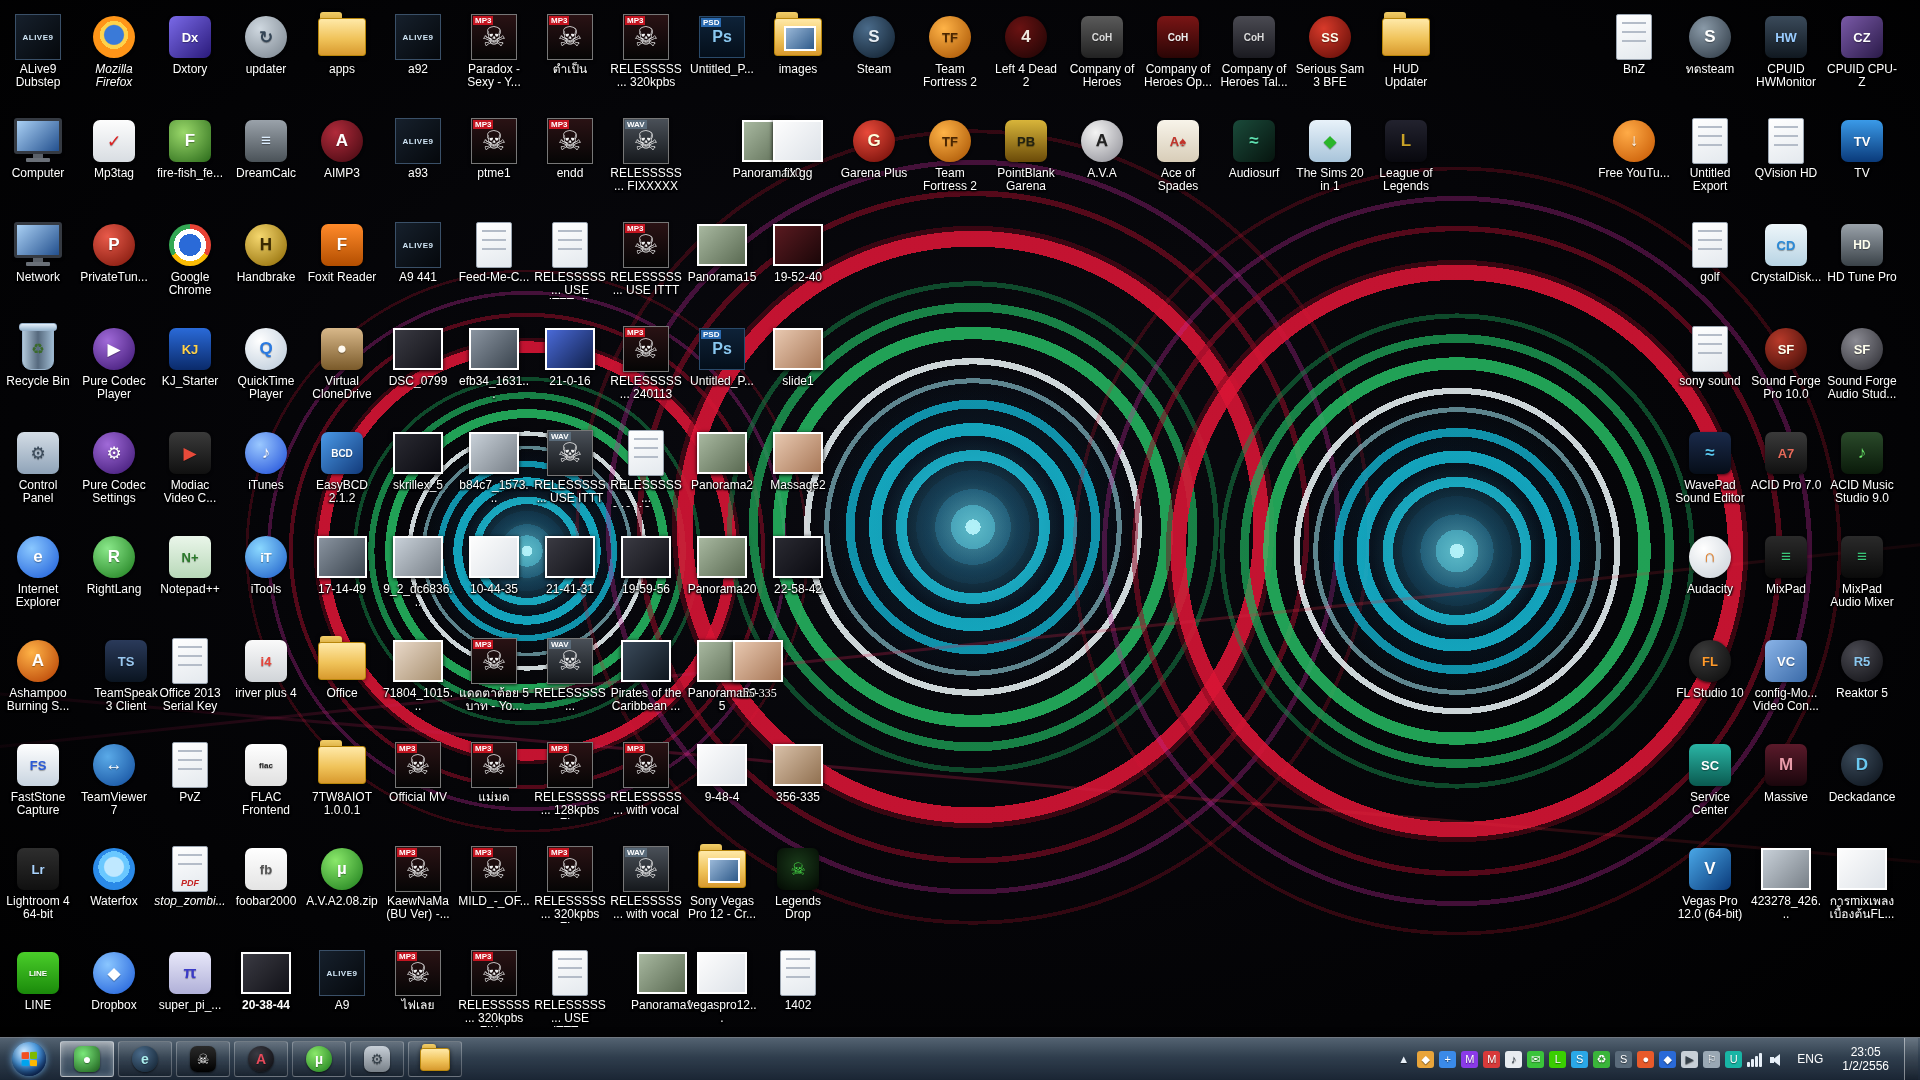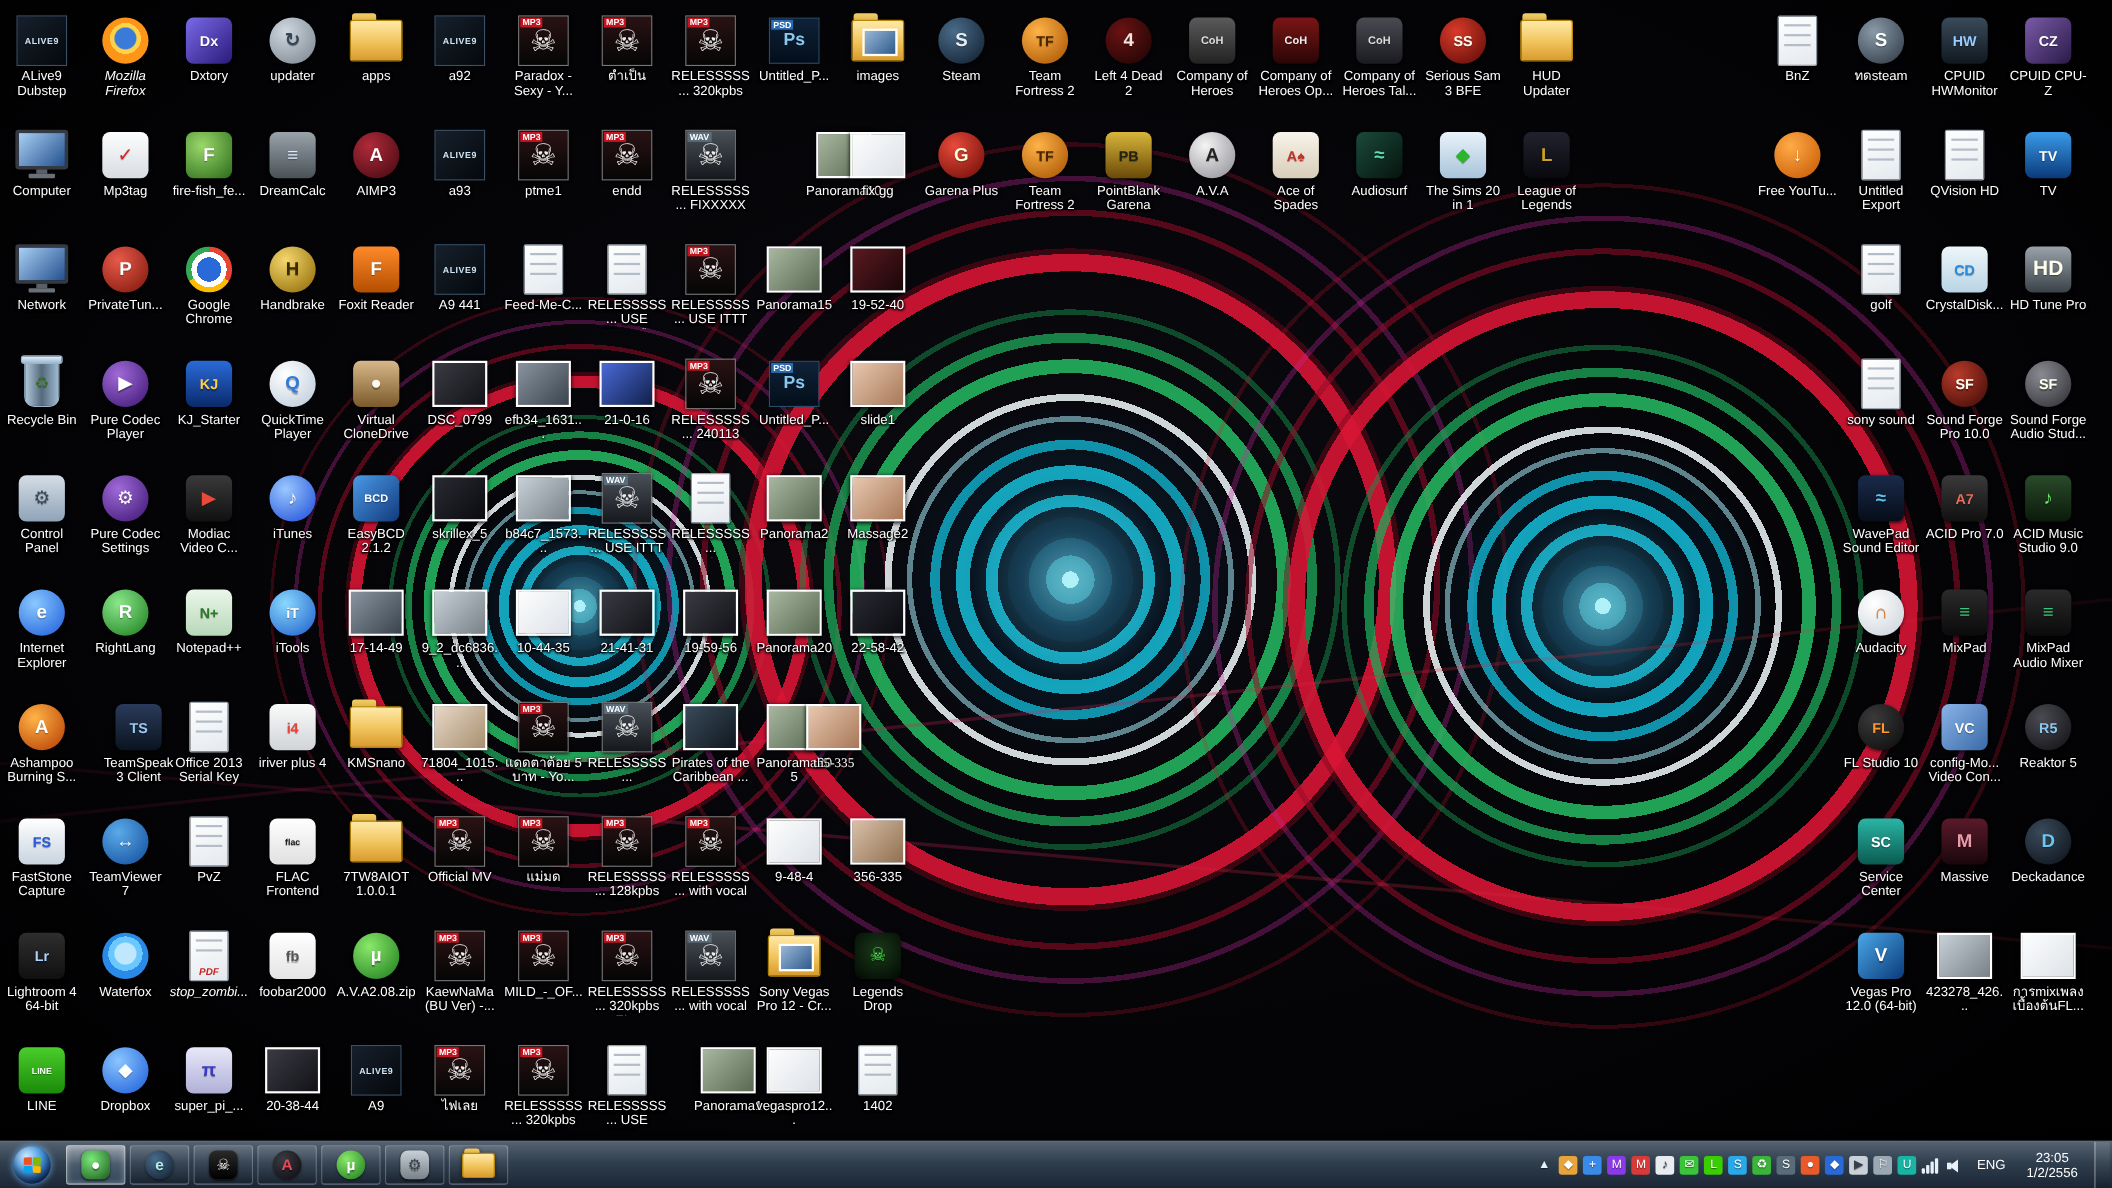--- a/index.html
+++ b/index.html
@@ -575,21 +575,21 @@
         <div class="dlabel">golf</div>
       </div>
       <div class="dicon" style="left: 1748px; top: 220px;">
         <div class="art">
           <div class="capp s" style="background:linear-gradient(#eef6fa,#b8d4e4);color:#2a8ad8;font-size:13px">CD</div>
         </div>
         <div class="dlabel">CrystalDisk...</div>
       </div>
       <div class="dicon" style="left: 1824px; top: 220px;">
         <div class="art">
-          <div class="capp s" style="background:linear-gradient(#9aa2aa,#3a4248);color:#ffffee;font-size:19px">HD</div>
+          <div class="capp s" style="background:linear-gradient(#9aa2aa,#3a4248);color:#ffffee;font-size:12px">HD</div>
         </div>
         <div class="dlabel">HD Tune Pro</div>
       </div>
       <div class="dicon" style="left: 0px; top: 324px;">
         <div class="art">
           <div class="bin">
             <span>♻</span>
           </div>
         </div>
         <div class="dlabel">Recycle Bin</div>
@@ -885,21 +885,21 @@
         </div>
         <div class="dlabel">iriver plus 4</div>
       </div>
       <div class="dicon" style="left: 304px; top: 636px;">
         <div class="art">
           <div class="folder">
             <div class="ftab"></div>
             <div class="fbody"></div>
           </div>
         </div>
-        <div class="dlabel">KMSnano</div>
+        <div class="dlabel">Office</div>
       </div>
       <div class="dicon" style="left: 380px; top: 636px;">
         <div class="art">
           <div class="thumb" style="background:linear-gradient(135deg,#e8d8c8,#a89070)"></div>
         </div>
         <div class="dlabel">71804_1015...</div>
       </div>
       <div class="dicon" style="left: 456px; top: 636px;">
         <div class="art">
           <div class="media mmp3">
@@ -1173,21 +1173,21 @@
           <div class="capp r" style="background:radial-gradient(circle at 35% 30%,#8ac6ff,#1a5ad8);color:#ffffff;font-size:17px">◆</div>
         </div>
         <div class="dlabel">Dropbox</div>
       </div>
       <div class="dicon" style="left: 152px; top: 948px;">
         <div class="art">
           <div class="capp s" style="background:linear-gradient(#e8e8fa,#b0b0d8);color:#3a3ac8;font-size:17px">π</div>
         </div>
         <div class="dlabel">super_pi_...</div>
       </div>
-      <div class="dicon" style="left: 228px; top: 948px;">
+      <div class="dicon" style="left: 228px; top: 948px; font-weight: bold;">
         <div class="art">
           <div class="thumb" style="background:linear-gradient(135deg,#3a3a42,#121218)"></div>
         </div>
         <div class="dlabel">20-38-44</div>
       </div>
       <div class="dicon" style="left: 304px; top: 948px;">
         <div class="art">
           <div class="alive9">ALIVE9</div>
         </div>
         <div class="dlabel">A9</div>

